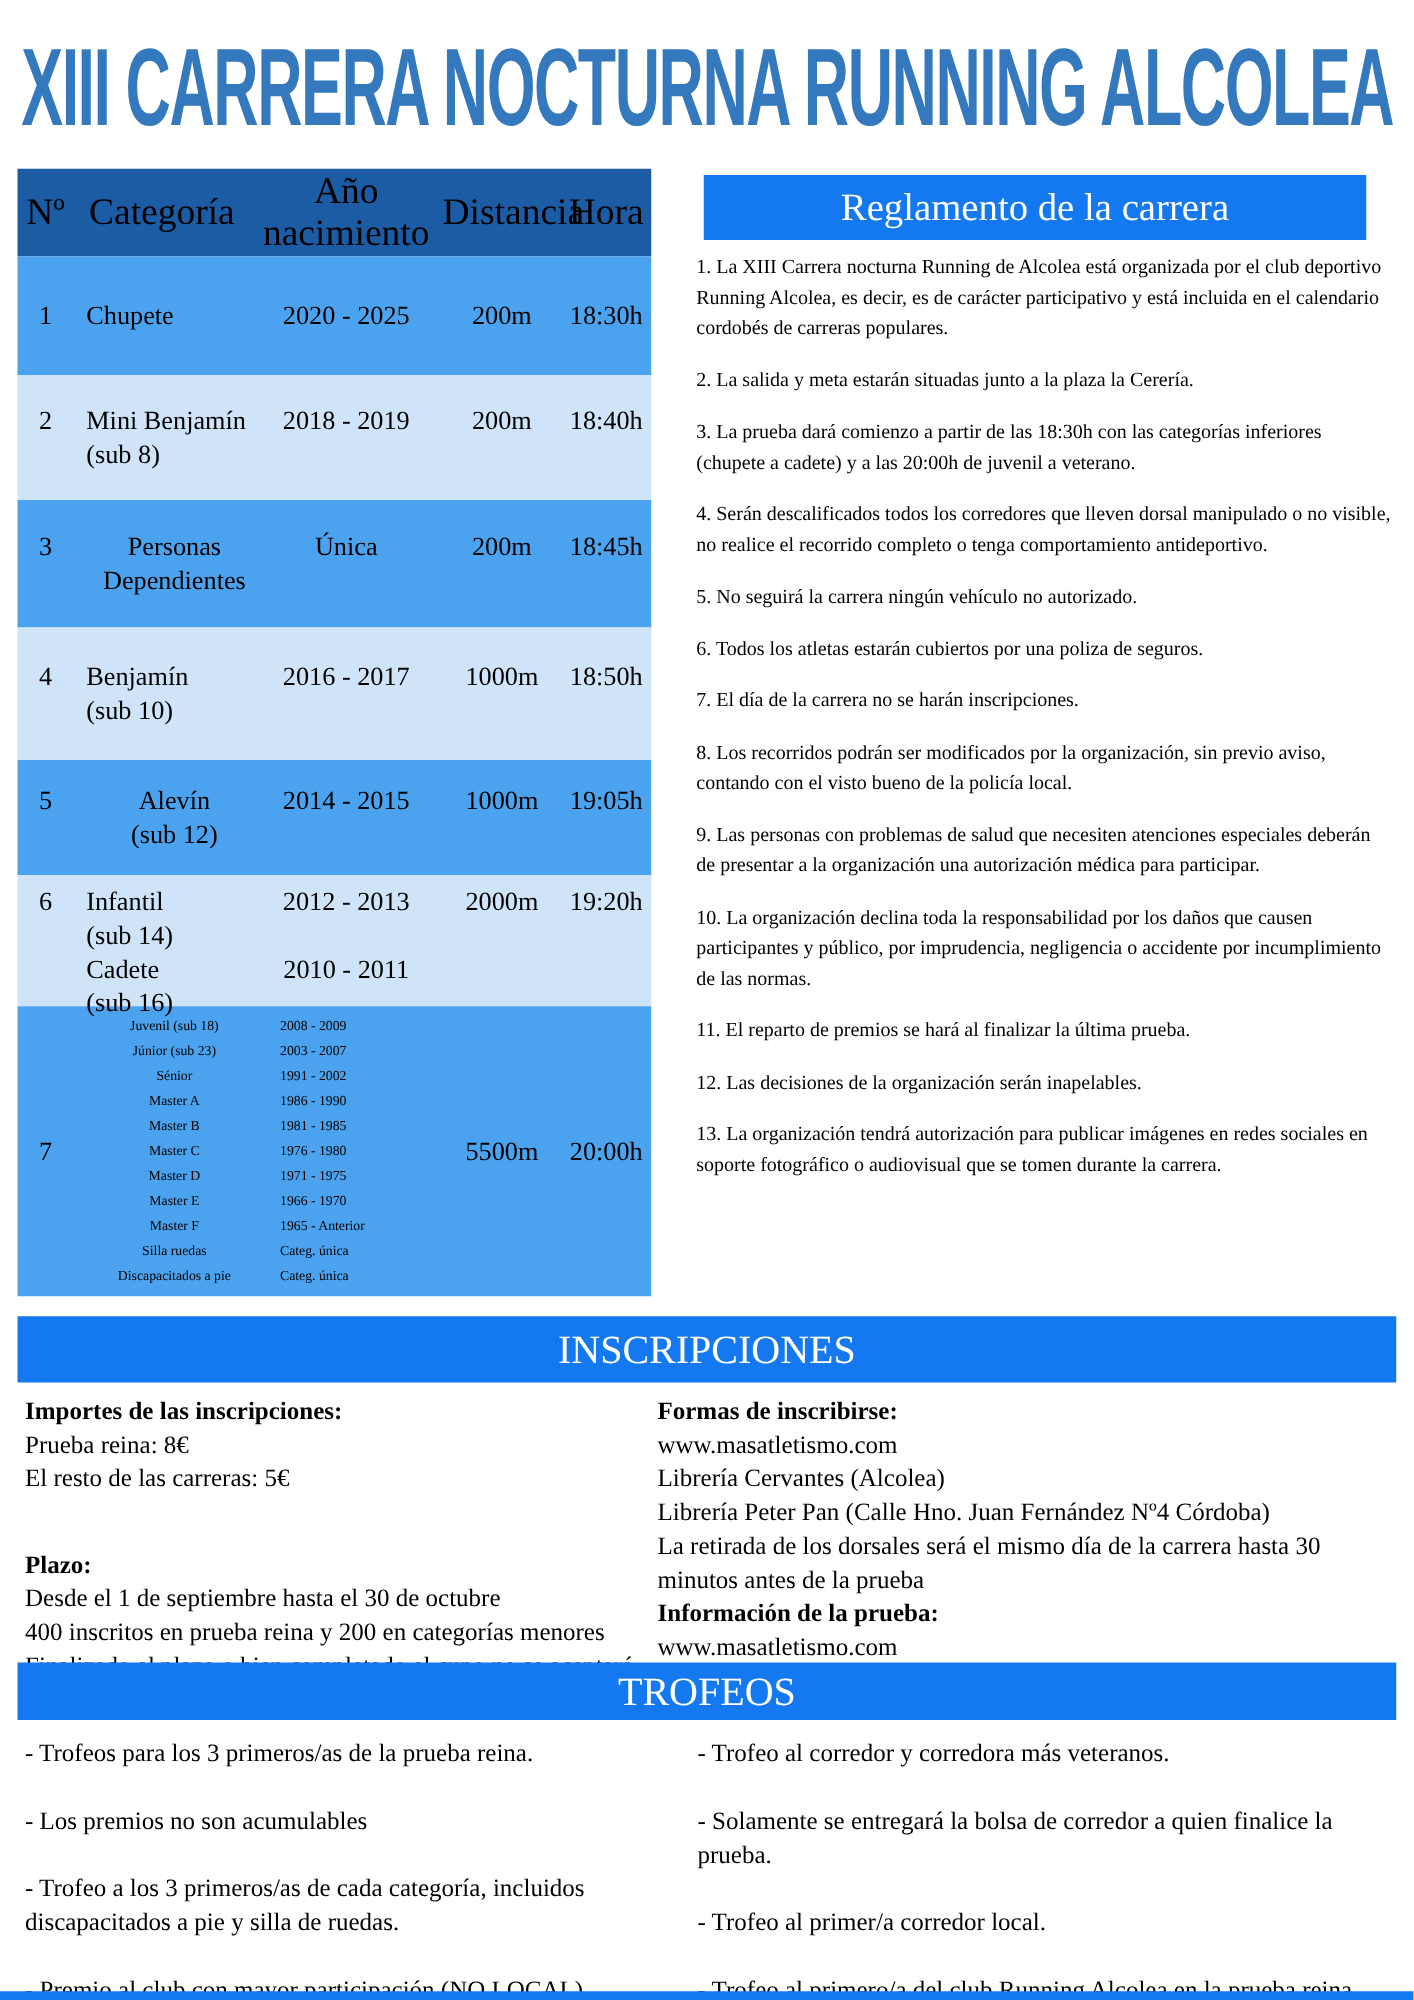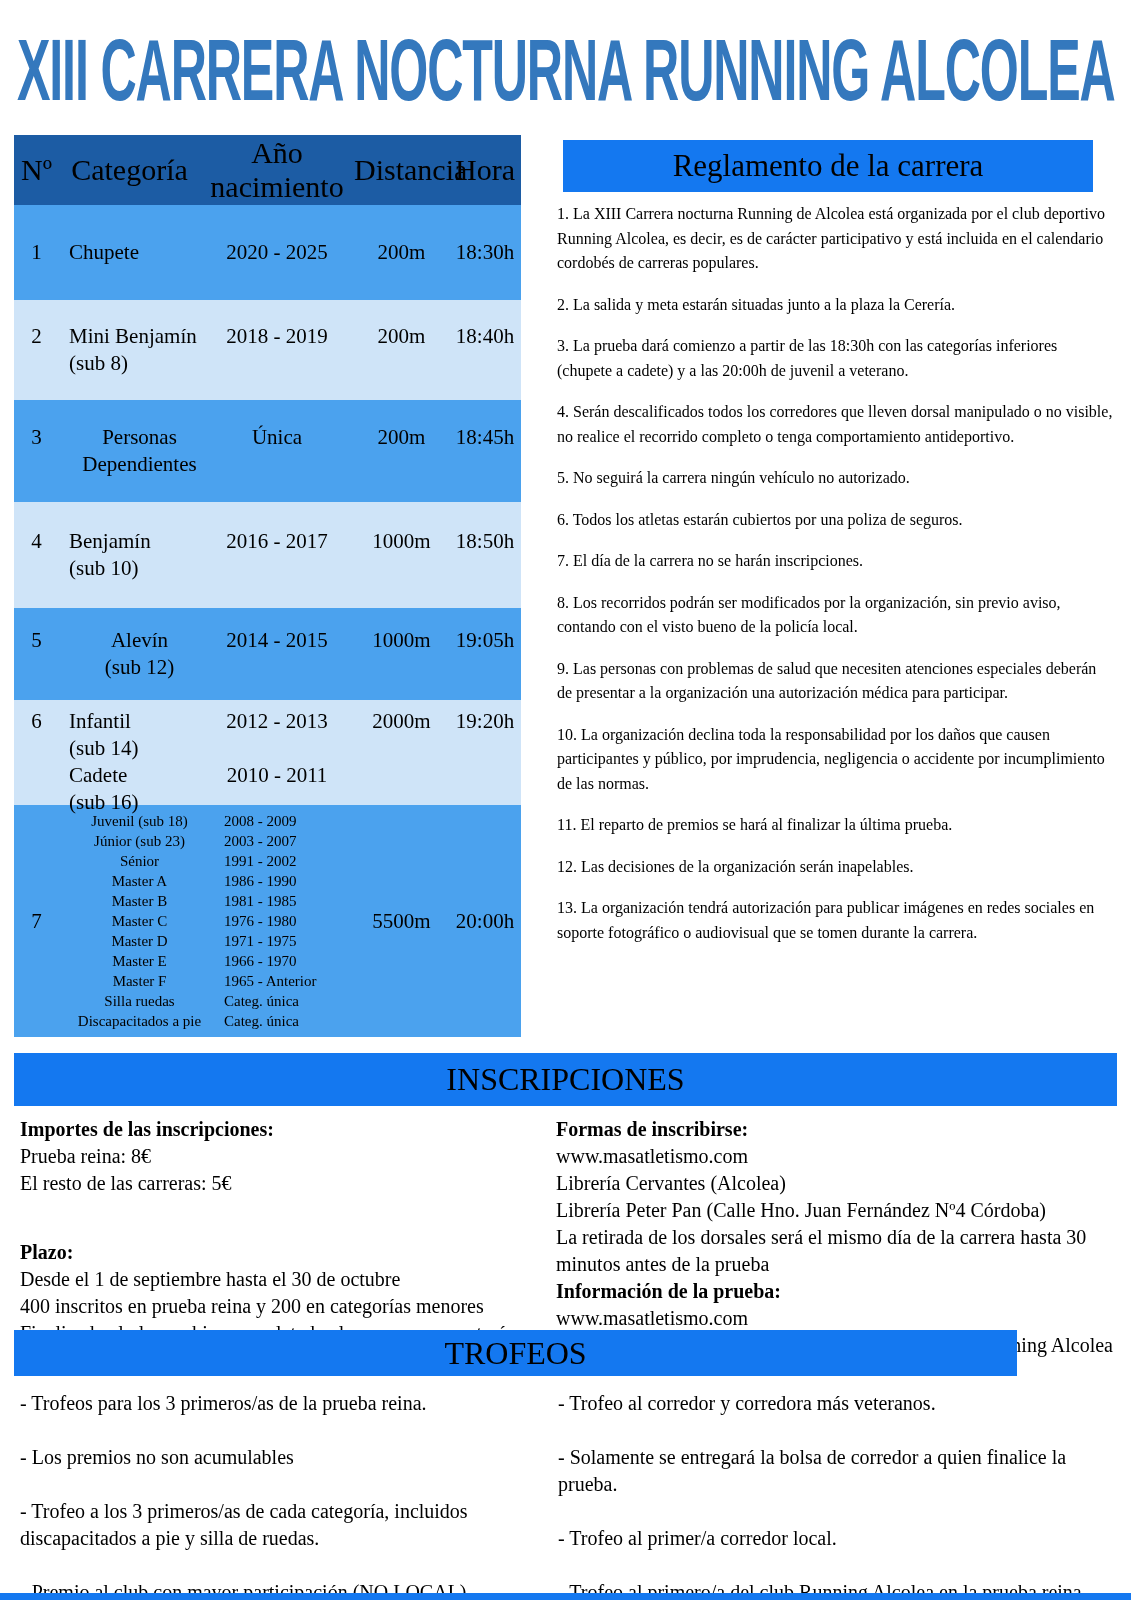--- a/index.html
+++ b/index.html
@@ -20,43 +20,43 @@
   .medium{background:#4ba2ee;}
   .light{background:#cfe4f8;}
   .r1{height:95px;}.r2{height:100px;}.r3{height:102px;}.r4{height:106px;}.r5{height:92px;}
   .r6{height:105px;align-content:start;padding-top:8px;}
   .r7{height:232px;}
   .cell-num,.cell-dist,.cell-hora{text-align:center;line-height:27px;}
   .ln{display:flex;min-height:27px;line-height:27px;}
   .catln{justify-content:flex-start;padding-left:10px;}
   .center-cat .catln{justify-content:center;padding-left:0;margin-left:20px;}
   .yearln{justify-content:center;}
-  .r7 .ln{min-height:20px;line-height:20px;font-size:15px;white-space:nowrap;}
+  .r7 .ln{min-height:20px;line-height:20px;font-size:11px;white-space:nowrap;}
   .r7 .yearln{justify-content:flex-start;padding-left:24px;}
   .r7 .cell-num,.r7 .cell-dist,.r7 .cell-hora{align-self:center;}
 
   
-  .banner{background:#1478f0;color:#000000;display:flex;align-items:center;justify-content:center;}
+  .banner{background:#1478f0;color:#ffffff;display:flex;align-items:center;justify-content:center;}
 
   
   .reglamento{position:absolute;left:557px;top:140px;width:556px;}
   .reg-banner{width:530px;height:52px;font-size:31px;margin-left:6px;}
   .reg-rules{margin-top:10px;font-size:16px;line-height:24.5px;}
   .reg-rules p{margin:0 0 17px 0;}
 
   
   .insc-banner{position:absolute;left:14px;top:1053px;width:1103px;height:53px;font-size:32px;}
   .insc-left{position:absolute;left:20px;top:1116px;width:540px;font-size:20px;line-height:27px;}
-  .insc-right{position:absolute;left:556px;top:1116px;width:557px;font-size:20px;line-height:27px;}
+  .insc-right{position:absolute;left:526px;top:1116px;width:557px;font-size:20px;line-height:27px;}
   .bold{font-weight:bold;}
   .gap-top{margin-top:42px;}
   .split-line{display:flex;justify-content:space-between;}
 
   
-  .trof-banner{position:absolute;left:14px;top:1330px;width:1003px;height:46px;font-size:32px;}
+  .trof-banner{position:absolute;left:14px;top:1330px;width:1103px;height:46px;font-size:32px;}
   .trof-left{position:absolute;left:20px;top:1390px;width:545px;font-size:20px;line-height:27px;}
   .trof-right{position:absolute;left:558px;top:1390px;width:557px;font-size:20px;line-height:27px;}
   .trof-left p,.trof-right p{margin:0 0 27px 0;}
 
   .bottom-bar{position:absolute;left:0;bottom:0;width:100%;height:7px;background:#1478f0;}
 </style>
 </head>
 <body>
 
 <div class="poster">

